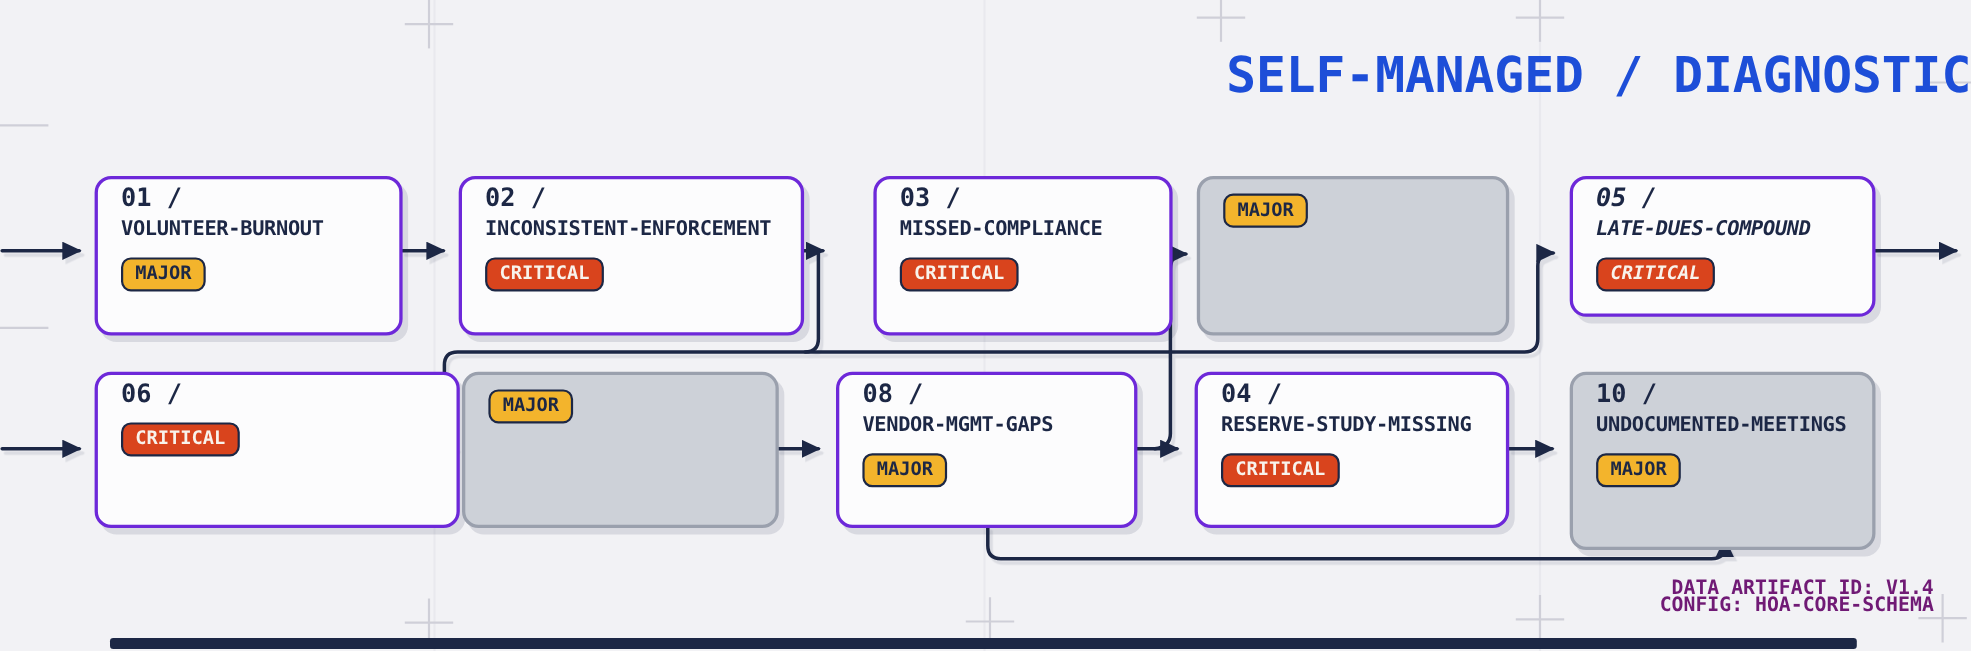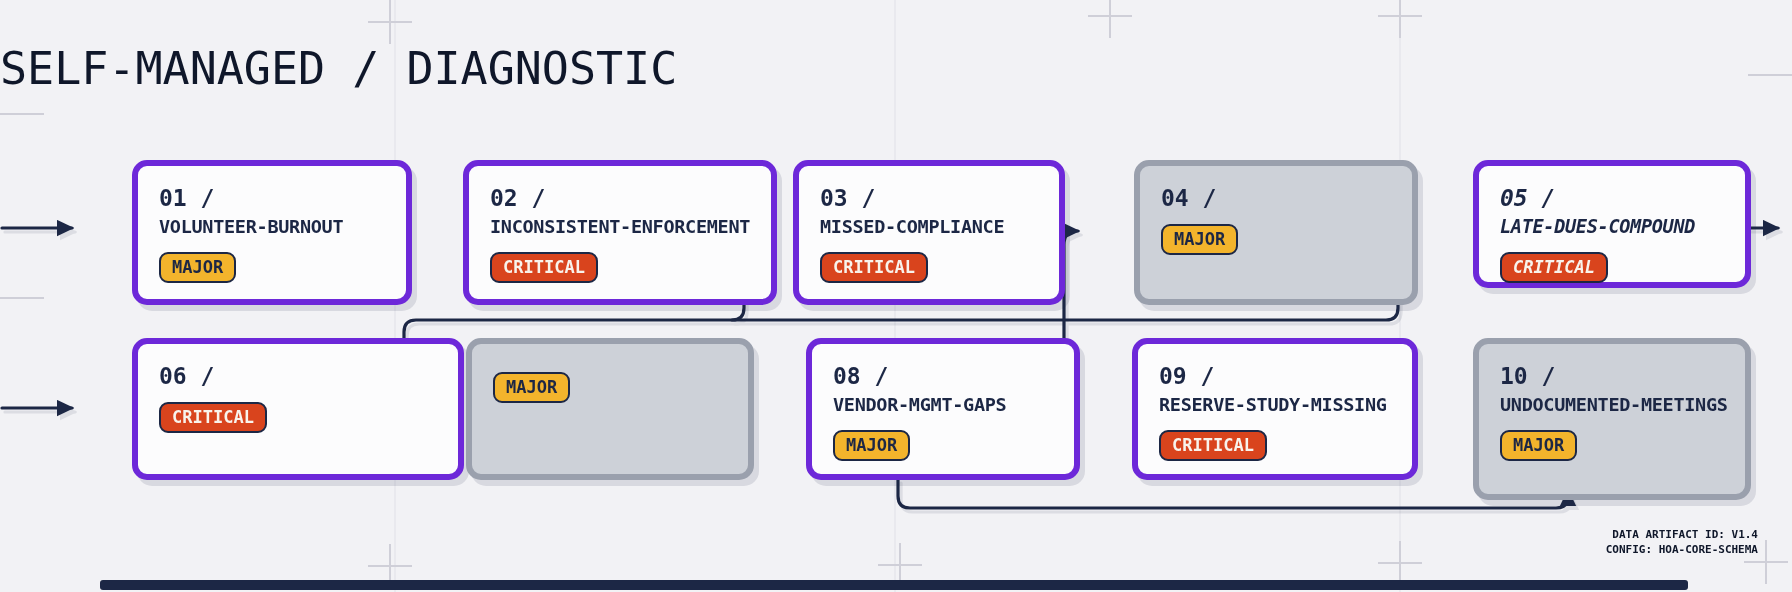--- a/index.html
+++ b/index.html
@@ -8,42 +8,42 @@
     background:#f2f2f5;
     font-family:"DejaVu Sans Mono","Liberation Mono",monospace;
     color:#1c2745;
   }
   .stage{position:absolute;inset:0;}
   svg.overlay{position:absolute;left:0;top:0;width:1792px;height:592px;}
   .flow{filter:drop-shadow(3px 4px 0 rgba(30,40,70,0.10));}
 
   .page-title{
     position:absolute;left:0;top:42px;width:1792px;
-    text-align:left;font-size:45px;font-weight:normal;letter-spacing:0px;
-    color:#0f172a;white-space:nowrap;
+    text-align:right;font-size:45px;font-weight:bold;letter-spacing:0px;
+    color:#1d4ed8;white-space:nowrap;
   }
 
   .node{
     position:absolute;box-sizing:border-box;
-    background:#fcfcfd;border:6px solid #6d28d9;border-radius:15px;
+    background:#fcfcfd;border:3px solid #6d28d9;border-radius:15px;
     box-shadow:5px 6px 0 rgba(30,40,70,0.12);
-    padding:17px 18px 0 21px;white-space:nowrap;margin-left:46px;
+    padding:2px 18px 0 21px;white-space:nowrap;
   }
   .node.gray{background:#cdd1d8;border-color:#9aa0ad;}
   .node .num{font-size:23px;font-weight:bold;line-height:30px;}
   .node .label{font-size:18.5px;font-weight:bold;line-height:28px;letter-spacing:-0.3px;}
   .node .badge{
     display:inline-block;margin-top:11px;
     border:2.6px solid #1c2745;border-radius:9px;
     padding:2px 11px 3px 11px;font-size:17px;font-weight:bold;line-height:22px;
   }
 
   .caption{
     position:absolute;right:34px;top:527px;text-align:right;
-    font-size:11px;font-weight:bold;line-height:15px;color:#0f172a;
+    font-size:18px;font-weight:bold;line-height:15px;color:#701a75;
     letter-spacing:0px;
   }
   .bottom-bar{
     position:absolute;left:100px;top:580px;width:1588px;height:10px;
     background:#1c2745;border-radius:3px;
   }
 </style>
 </head>
 <body>
 
@@ -109,48 +109,47 @@
       <div class="node" style="left: 86px; top: 160px; width: 280px; height: 145px;">
     <div class="num">01 /</div>
     <div class="label">VOLUNTEER-BURNOUT</div>
     <span class="badge" style="background: rgb(243, 180, 44); color: rgb(28, 39, 69);">MAJOR</span>
   </div>
       <div class="node" style="left: 417px; top: 160px; width: 314px; height: 145px;">
     <div class="num">02 /</div>
     <div class="label">INCONSISTENT-ENFORCEMENT</div>
     <span class="badge" style="background: rgb(217, 68, 29); color: rgb(248, 243, 236);">CRITICAL</span>
   </div>
-      <div class="node" style="left: 747px; top: 160px; width: 272px; height: 145px;">
+      <div class="node" style="left: 794px; top: 160px; width: 272px; height: 145px;">
     <div class="num">03 /</div>
     <div class="label">MISSED-COMPLIANCE</div>
     <span class="badge" style="background: rgb(217, 68, 29); color: rgb(248, 243, 236);">CRITICAL</span>
   </div>
       <div class="node gray" style="left: 1088px; top: 160px; width: 284px; height: 145px;">
-    <div class="num">04 /</div>
     <span class="badge" style="background: rgb(243, 180, 44); color: rgb(28, 39, 69);">MAJOR</span>
   </div>
       <div class="node" style="left: 1427px; top: 160px; width: 278px; height: 128px; font-style: italic;">
     <div class="num">05 /</div>
     <div class="label">LATE-DUES-COMPOUND</div>
     <span class="badge" style="background: rgb(217, 68, 29); color: rgb(248, 243, 236);">CRITICAL</span>
   </div>
       <div class="node" style="left: 86px; top: 338px; width: 332px; height: 142px;">
     <div class="num">06 /</div>
     <span class="badge" style="background: rgb(217, 68, 29); color: rgb(248, 243, 236);">CRITICAL</span>
   </div>
       <div class="node gray" style="left: 420px; top: 338px; width: 288px; height: 142px;">
     <span class="badge" style="background: rgb(243, 180, 44); color: rgb(28, 39, 69);">MAJOR</span>
   </div>
       <div class="node" style="left: 760px; top: 338px; width: 274px; height: 142px;">
     <div class="num">08 /</div>
     <div class="label">VENDOR-MGMT-GAPS</div>
     <span class="badge" style="background: rgb(243, 180, 44); color: rgb(28, 39, 69);">MAJOR</span>
   </div>
       <div class="node" style="left: 1086px; top: 338px; width: 286px; height: 142px;">
-    <div class="num">09 /</div>
+    <div class="num">04 /</div>
     <div class="label">RESERVE-STUDY-MISSING</div>
     <span class="badge" style="background: rgb(217, 68, 29); color: rgb(248, 243, 236);">CRITICAL</span>
   </div>
       <div class="node gray" style="left: 1427px; top: 338px; width: 278px; height: 162px;">
     <div class="num">10 /</div>
     <div class="label">UNDOCUMENTED-MEETINGS</div>
     <span class="badge" style="background: rgb(243, 180, 44); color: rgb(28, 39, 69);">MAJOR</span>
   </div>
     </div>
 

